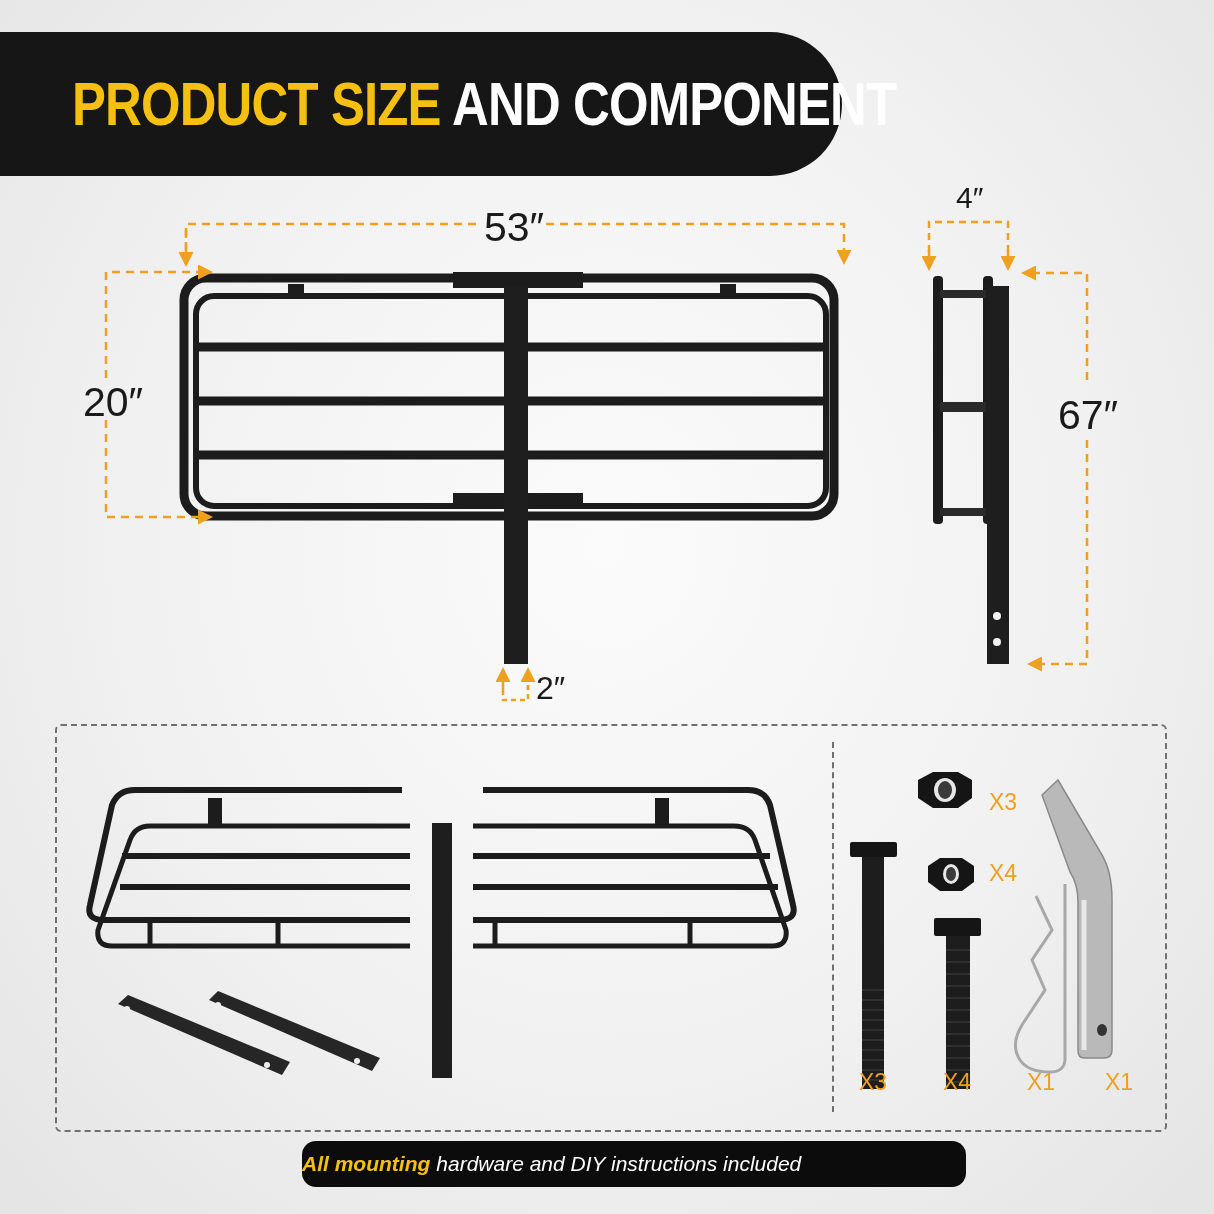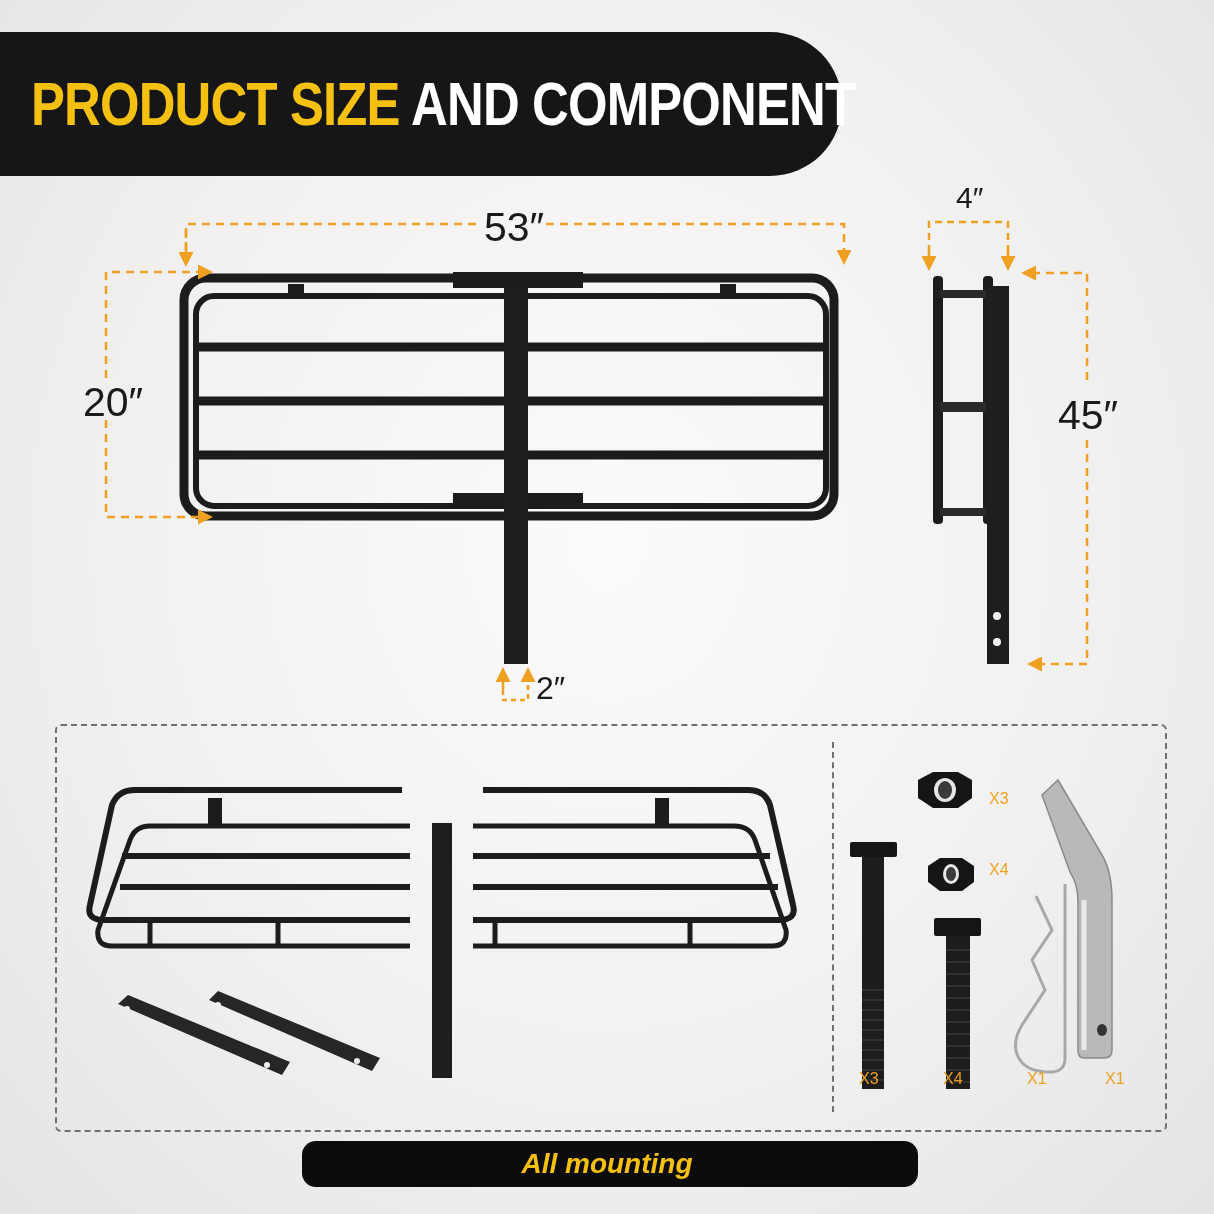--- a/index.html
+++ b/index.html
@@ -5,21 +5,21 @@
   * { box-sizing: border-box; margin: 0; padding: 0; }
   html, body { width: 1214px; height: 1214px; overflow: hidden; }
   body {
     background: radial-gradient(ellipse at 50% 45%, #fbfbfb 0%, #f1f1f1 55%, #e4e4e4 100%);
     font-family: "Liberation Sans", sans-serif;
     position: relative;
   }
   .banner {
     position: absolute; left: 0; top: 32px; width: 842px; height: 144px;
     background: #161616; border-radius: 0 72px 72px 0;
-    display: flex; align-items: center; padding-left: 31px;
+    display: flex; align-items: center; padding-left: 72px;
   }
   .banner-title {
     font-family: "Liberation Sans", sans-serif; font-weight: 700;
     font-size: 62px; letter-spacing: -1px; transform: scaleX(0.82); transform-origin: left center;
     white-space: nowrap; line-height: 1;
   }
   .banner-title .hl { color: #f5c010; }
   .banner-title .wh { color: #ffffff; }
   .dim {
     position: absolute; font-family: "Liberation Sans", sans-serif;
@@ -29,27 +29,27 @@
   .panel {
     position: absolute; left: 55px; top: 724px; width: 1112px; height: 408px;
     border: 2px dashed #707070; border-radius: 6px;
   }
   .panel-divider {
     position: absolute; left: 832px; top: 742px; height: 370px; width: 0;
     border-left: 2px dashed #707070;
   }
   .qty {
     position: absolute; font-family: "Liberation Sans", sans-serif;
-    font-size: 16px; color: #f0a020; line-height: 1;
+    font-size: 23px; color: #f0a020; line-height: 1;
   }
   .footer {
-    position: absolute; left: 302px; top: 1141px; width: 616px; height: 46px;
+    position: absolute; left: 302px; top: 1141px; width: 664px; height: 46px;
     background: #0c0c0c; border-radius: 14px;
-    display: flex; align-items: center; justify-content: center;
-    font-style: italic; font-size: 28px; white-space: nowrap;
+    display: flex; align-items: center; 
+    font-style: italic; font-size: 21px; white-space: nowrap;
   }
   .footer .hl { color: #f5c010; font-weight: 700; margin-right: 6px; }
   .footer .wh { color: #ffffff; }
 </style>
 </head>
 <body>
 
 <div class="banner">
   <div class="banner-title">
     <span class="hl">PRODUCT SIZE</span>
@@ -194,28 +194,29 @@
   <g>
     <path d="M1042,795 L1058,780 L1102,855 Q1112,872 1112,900 L1112,1050 Q1112,1058 1104,1058 L1084,1058 Q1078,1058 1078,1050 L1078,902 Q1078,884 1070,872 Z" fill="#b9b9b9" stroke="#8a8a8a" stroke-width="1.5"></path>
     <path d="M1084,900 L1084,1050" stroke="#e8e8e8" stroke-width="5"></path>
     <ellipse cx="1102" cy="1030" rx="5" ry="6" fill="#333"></ellipse>
   </g>
 </svg>
 
 <div class="dim" style="left:484px; top:207px;">53″</div>
 <div class="dim" style="left:83px; top:382px;">20″</div>
 <div class="dim" style="left:956px; top:183px; font-size:30px;">4″</div>
-<div class="dim" style="left:1058px; top:395px;">45″</div>
+<div class="dim" style="left:1058px; top:395px;">67″</div>
 <div class="dim" style="left:536px; top:672px; font-size:32px;">2″</div>
 
 <div class="panel"></div>
 <div class="panel-divider"></div>
 
 <div class="qty" style="left:989px; top:791px;">X3</div>
 <div class="qty" style="left:989px; top:862px;">X4</div>
 <div class="qty" style="left:859px; top:1071px;">X3</div>
 <div class="qty" style="left:943px; top:1071px;">X4</div>
 <div class="qty" style="left:1027px; top:1071px;">X1</div>
 <div class="qty" style="left:1105px; top:1071px;">X1</div>
 
 <div class="footer">
   <span class="hl">All mounting</span>
+  <span class="wh">hardware and DIY instructions included</span>
 </div>
 
 </body></html>

